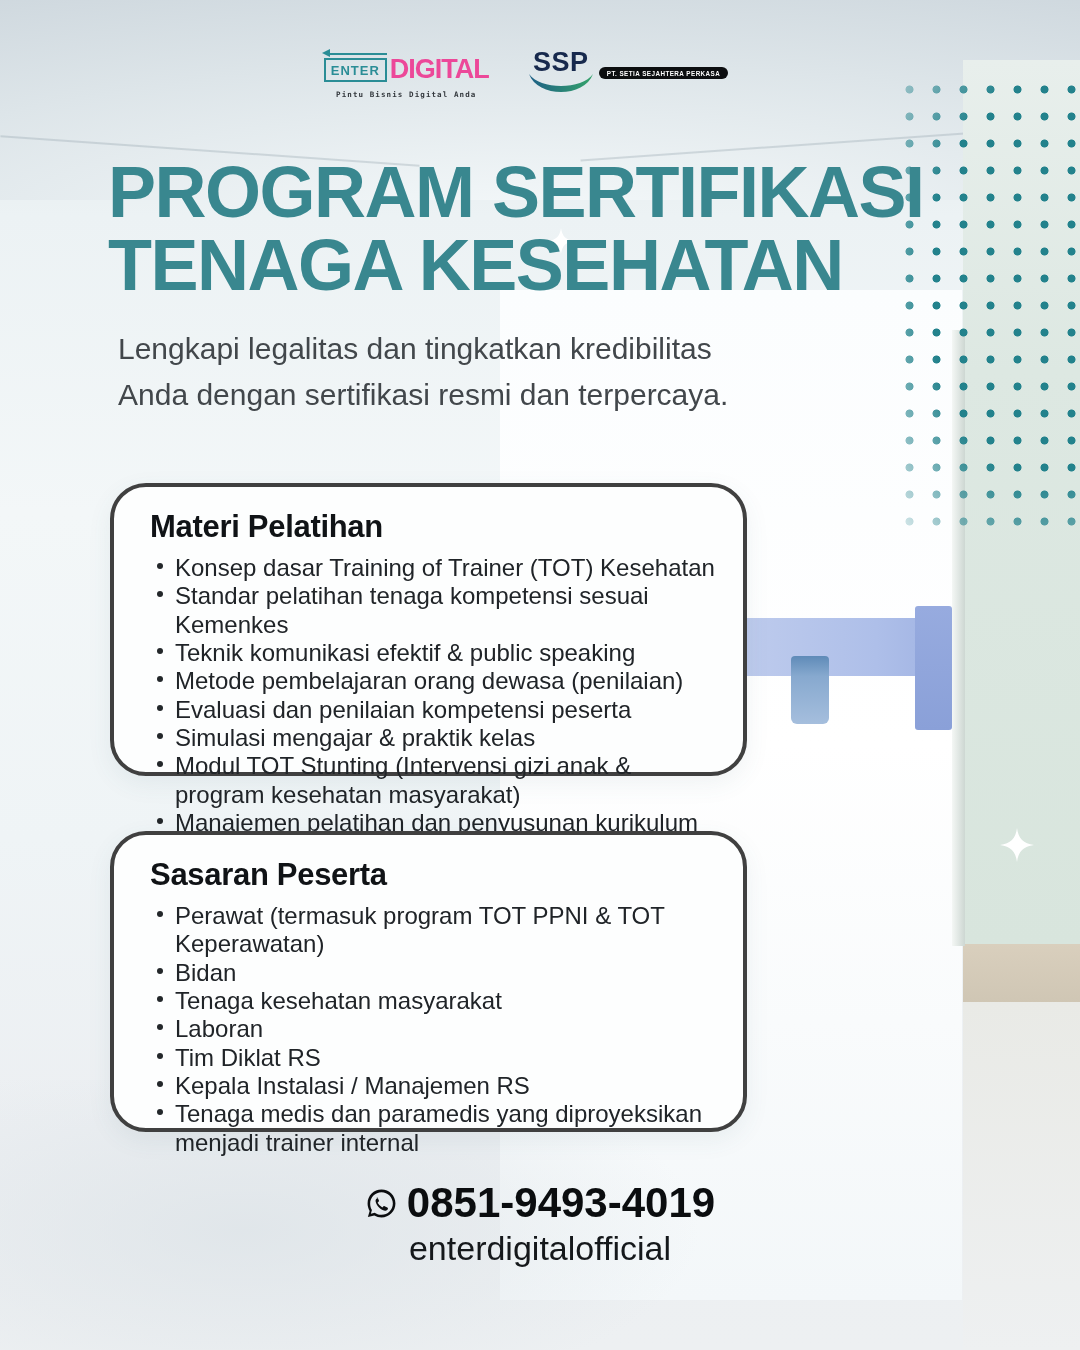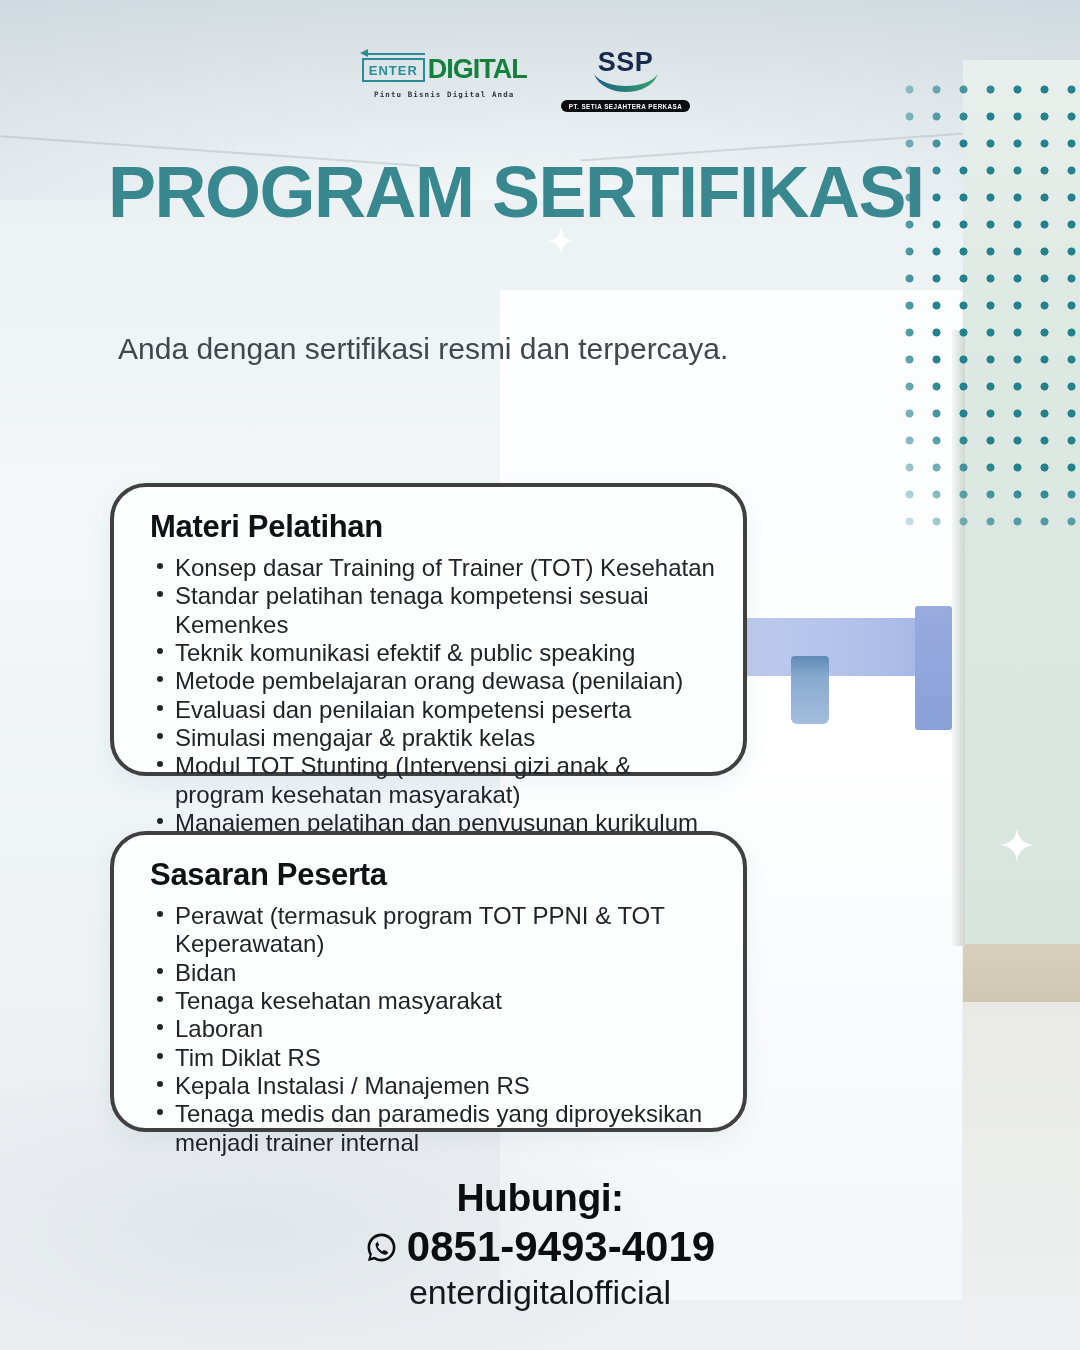--- a/index.html
+++ b/index.html
@@ -42,24 +42,24 @@
   
   .logos{position:absolute;left:0;top:46px;width:1052px;display:flex;justify-content:center;
     align-items:flex-start;gap:34px;z-index:5;}
   .enterdigital{text-align:center;margin-top:8px;}
   .ed-row{display:flex;align-items:center;gap:3px;}
   .ed-enter{position:relative;display:inline-block;border:2px solid #2a8d96;color:#2a8d96;
     font-weight:700;font-size:13px;letter-spacing:1px;padding:3px 5px 2px;}
   .ed-arrow{position:absolute;top:-7px;right:-2px;width:58px;height:2.5px;background:#2a8d96;}
   .ed-arrow::before{content:"";position:absolute;left:-7px;top:-3.5px;width:0;height:0;
     border-right:8px solid #2a8d96;border-top:4.5px solid transparent;border-bottom:4.5px solid transparent;}
-  .ed-digital{font-size:27px;font-weight:800;letter-spacing:-1px;color:#15803d;}
+  .ed-digital{font-size:27px;font-weight:800;letter-spacing:-1px;color:#ec4899;}
   .ed-tagline{margin-top:5px;font-family:"DejaVu Sans Mono",monospace;font-size:7.5px;
     font-weight:700;letter-spacing:1.1px;color:#33383d;}
-  .ssp{display:flex;flex-direction:column;align-items:center;}
+  .ssp{display:flex;flex-direction:row;align-items:center;}
   .ssp-mark{position:relative;width:76px;height:44px;text-align:center;}
   .ssp-text{font-size:27px;font-weight:800;letter-spacing:0.5px;color:#17294d;line-height:1.2;}
   .ssp-swoosh{position:absolute;left:3px;bottom:-8px;}
   .ssp-pill{margin-top:10px;background:#0c0e10;color:#fefefe;border-radius:9px;
     font-size:6.3px;font-weight:700;letter-spacing:.45px;padding:2.5px 8px;white-space:nowrap;}
 
   
   .title{position:absolute;left:108px;top:156px;z-index:5;color:#39878f;
     font-weight:800;font-size:72px;line-height:73px;letter-spacing:-1.5px;}
   .title span{display:block;}
@@ -137,22 +137,24 @@
             </defs>
           <path d="M3 2 C 12 26, 58 26, 67 2 C 56 18, 14 18, 3 2 Z" fill="url(#sspg)"></path>
         </svg>
       </div>
       <div class="ssp-pill">PT. SETIA SEJAHTERA PERKASA</div>
     </div>
   </header>
 
   <h1 class="title" style="margin:0;">
     <span>PROGRAM SERTIFIKASI</span>
+    <span>TENAGA KESEHATAN</span>
   </h1>
   <div class="subtitle">
+    <span>Lengkapi legalitas dan tingkatkan kredibilitas</span>
     <span>Anda dengan sertifikasi resmi dan terpercaya.</span>
   </div>
 
   <section class="card card-1">
     <h2>Materi Pelatihan</h2>
     <ul>
       <li>Konsep dasar Training of Trainer (TOT) Kesehatan</li>
       <li>Standar pelatihan tenaga kompetensi sesuai Kemenkes</li>
       <li>Teknik komunikasi efektif &amp; public speaking</li>
       <li>Metode pembelajaran orang dewasa (penilaian)</li>
@@ -170,21 +172,20 @@
       <li>Bidan</li>
       <li>Tenaga kesehatan masyarakat</li>
       <li>Laboran</li>
       <li>Tim Diklat RS</li>
       <li>Kepala Instalasi / Manajemen RS</li>
       <li>Tenaga medis dan paramedis yang diproyeksikan menjadi trainer internal</li>
     </ul>
   </section>
 
   <footer class="contact">
-    <div class="contact-heading">Hubungi:</div>
     <div class="phone-row">
       <svg width="33" height="33" viewBox="0 0 32 32">
         <path fill="#0b0d0f" fill-rule="evenodd" d="M16 2.5 C8.5 2.5 2.5 8.5 2.5 16 c0 2.6 0.7 5 2 7.2 L2.8 29.2 9 27.6 c2.1 1.2 4.5 1.9 7 1.9 7.5 0 13.5 -6 13.5 -13.5 S23.5 2.5 16 2.5 Z M16 5 c6.1 0 11 4.9 11 11 s-4.9 11 -11 11 c-2.3 0 -4.4 -0.7 -6.2 -1.9 l-0.4 -0.25 -3.7 1 1 -3.6 -0.26 -0.42 C5.7 20.6 5 18.4 5 16 5 9.9 9.9 5 16 5 Z"></path>
         <path fill="#0b0d0f" d="M11.2 9.8 c0.5 -0.05 0.9 0.2 1.1 0.65 l1.2 2.6 c0.17 0.37 0.1 0.8 -0.18 1.1 l-1.1 1.1 a11 11 0 0 0 4.6 4.6 l1.1 -1.1 c0.3 -0.28 0.72 -0.35 1.1 -0.18 l2.6 1.2 c0.45 0.2 0.7 0.65 0.64 1.13 c-0.2 1.4 -1.5 2.4 -2.9 2.1 c-4.6 -0.9 -8.2 -4.5 -9.1 -9.1 c-0.27 -1.4 0.72 -2.7 2.1 -2.9 Z"></path>
       </svg>
       <span class="phone">0851-9493-4019</span>
     </div>
     <div class="username">enterdigitalofficial</div>
   </footer>
 

